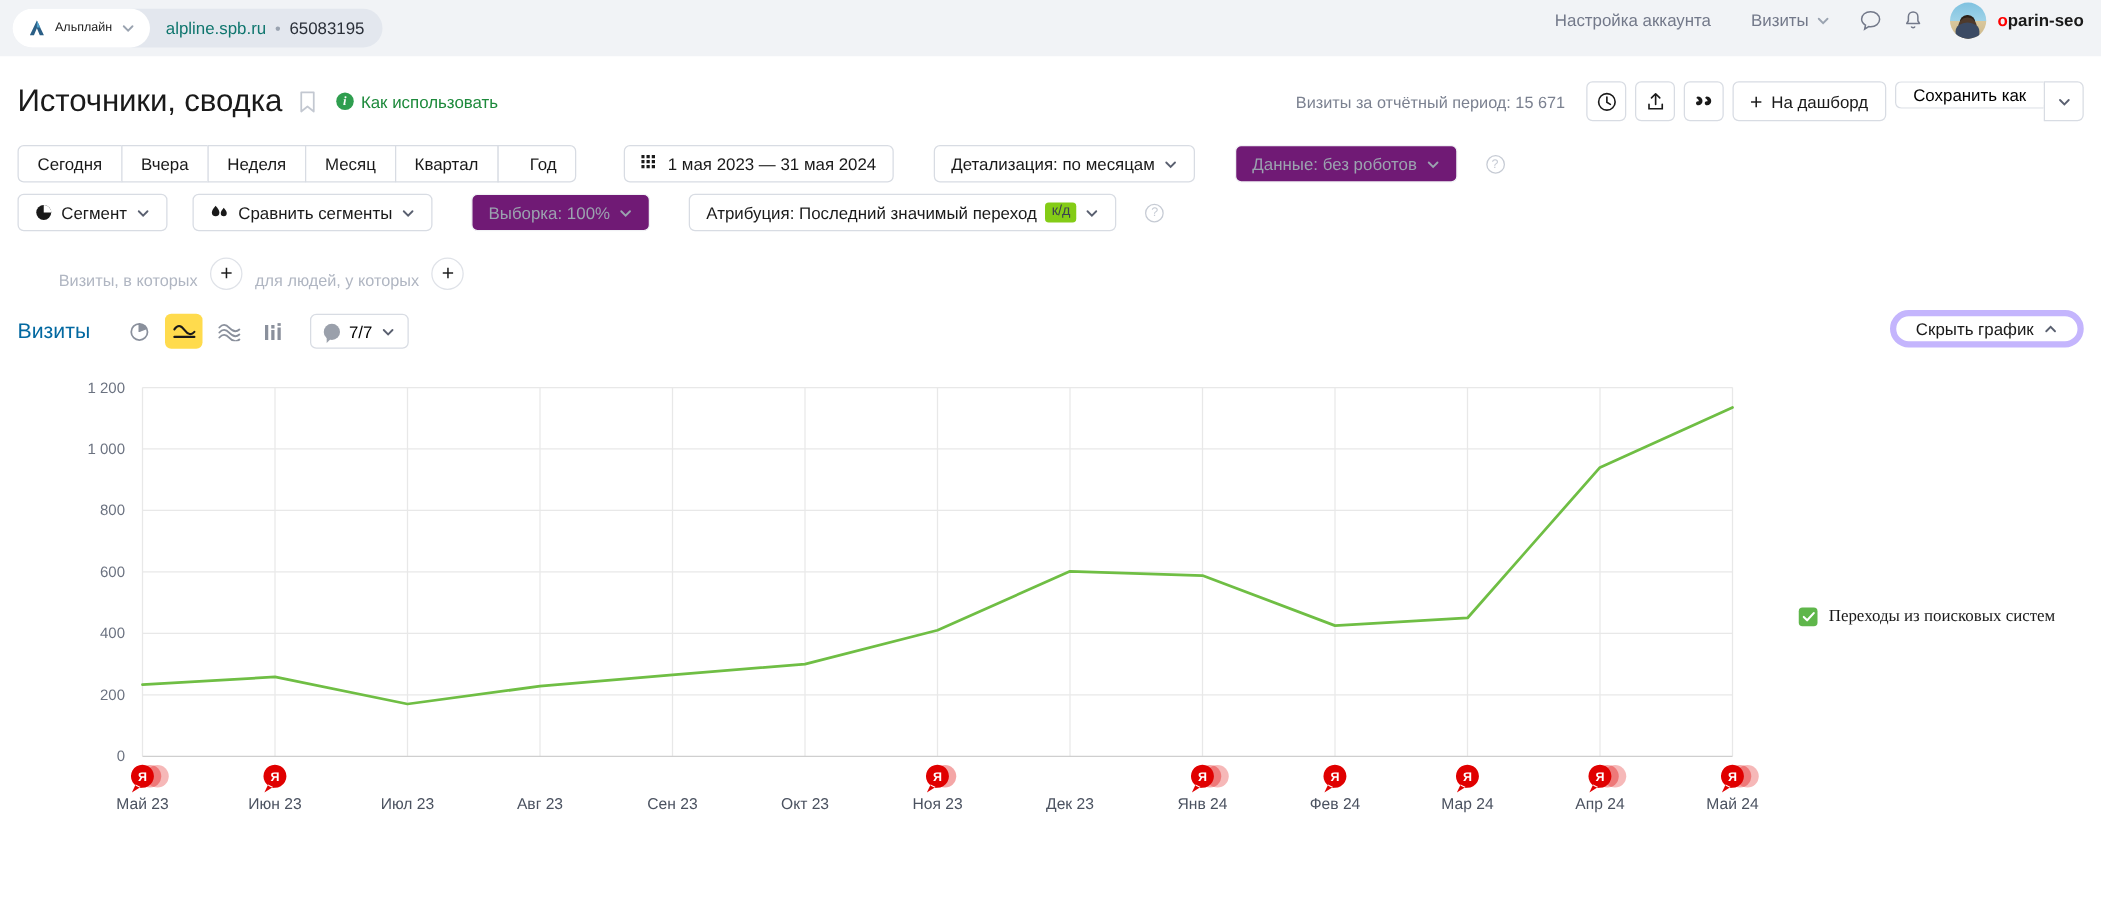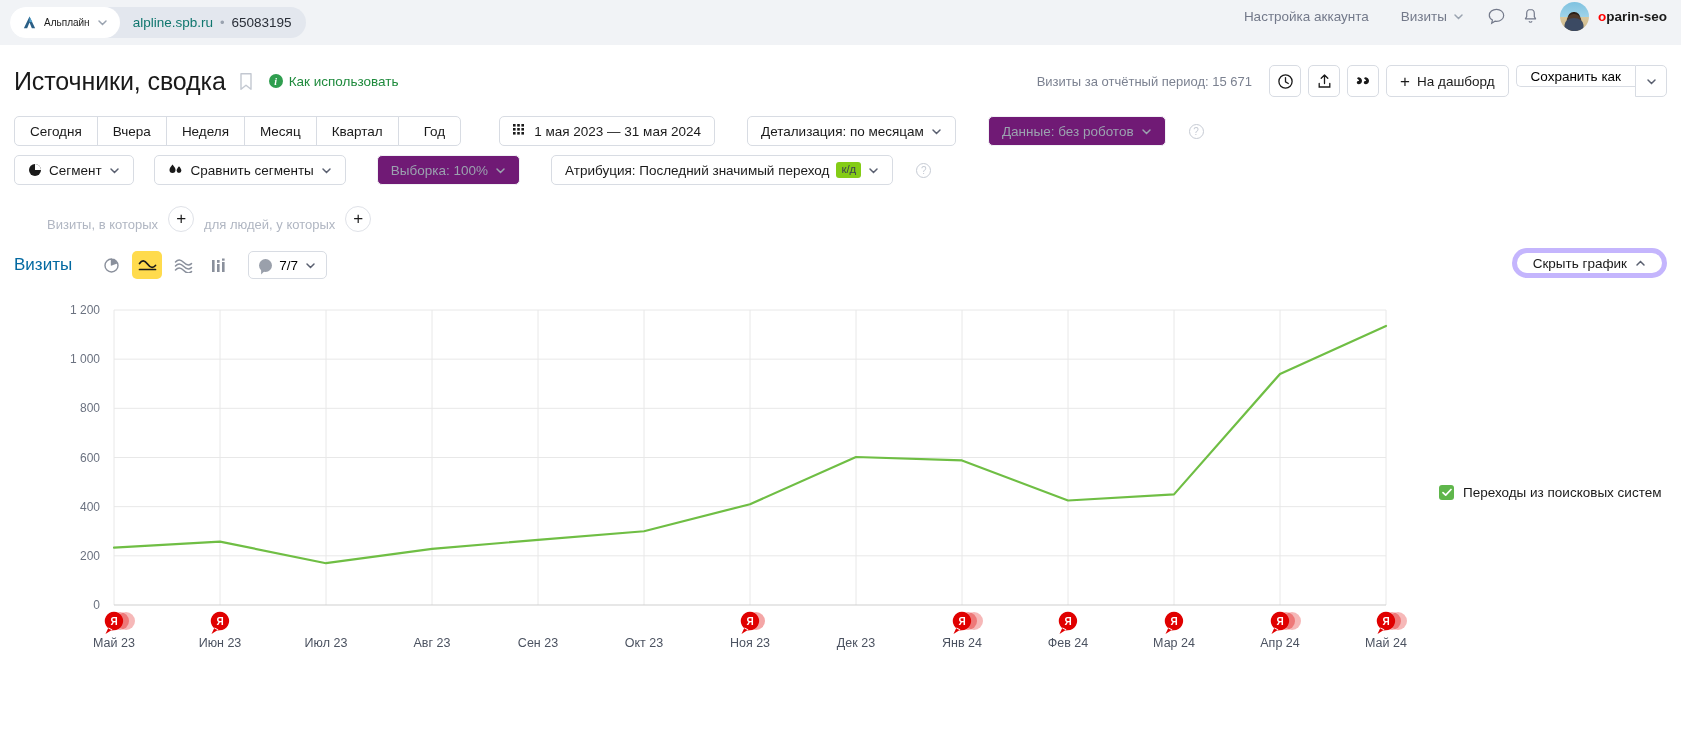--- a/index.html
+++ b/index.html
@@ -222,21 +222,21 @@
     background: #fff; cursor: pointer; font-size: 13.5px;
     display: flex; align-items: center; gap: 8px; padding: 0 16px;
     color: #1a1a1a; font-family: "Liberation Sans", sans-serif;
   }
 
   
   .chart-area { position: relative; margin-top: 18px; height: 380px; }
   .chart-svg { display: block; }
   .legend {
     position: absolute; left: 1425px; top: 185px;
-    display: flex; align-items: flex-start; gap: 9px; cursor: pointer;
+    display: flex; align-items: flex-end; gap: 9px; cursor: pointer; font-family: Liberation Serif, serif;
   }
   .legend-check {
     width: 15px; height: 15px; border-radius: 3px; background: #5fb64b;
     display: flex; align-items: center; justify-content: center;
   }
   .legend-label { font-size: 13.5px; color: #1a1a1a; }
 </style>
 </head>
 <body>
 

